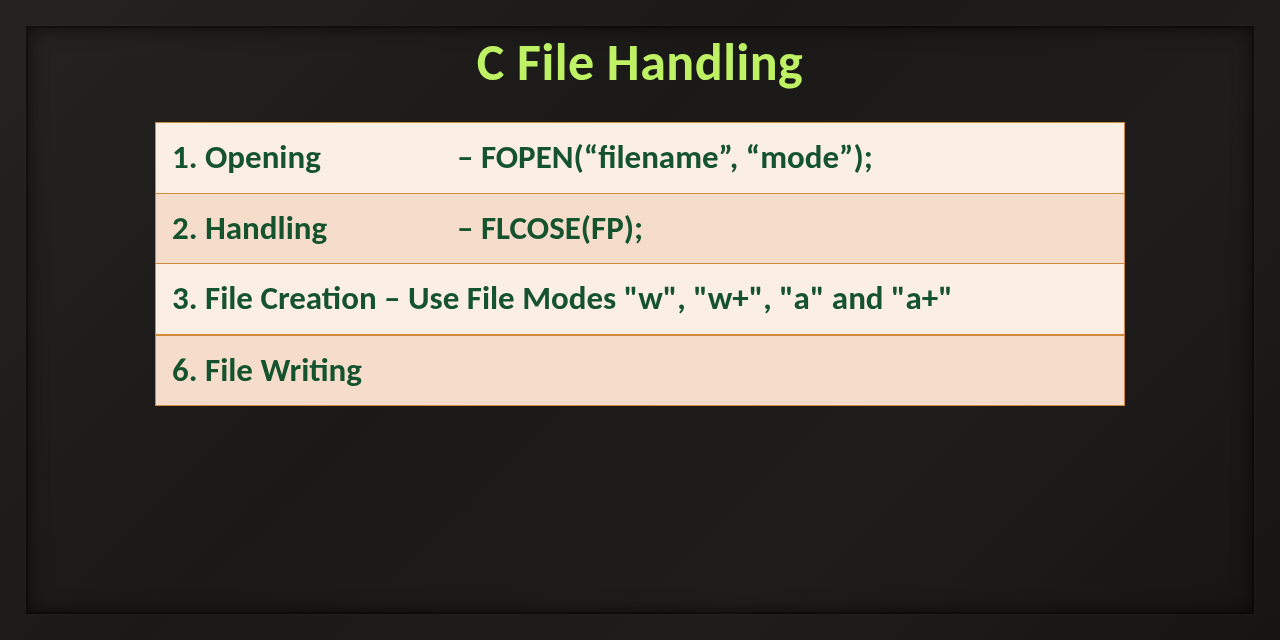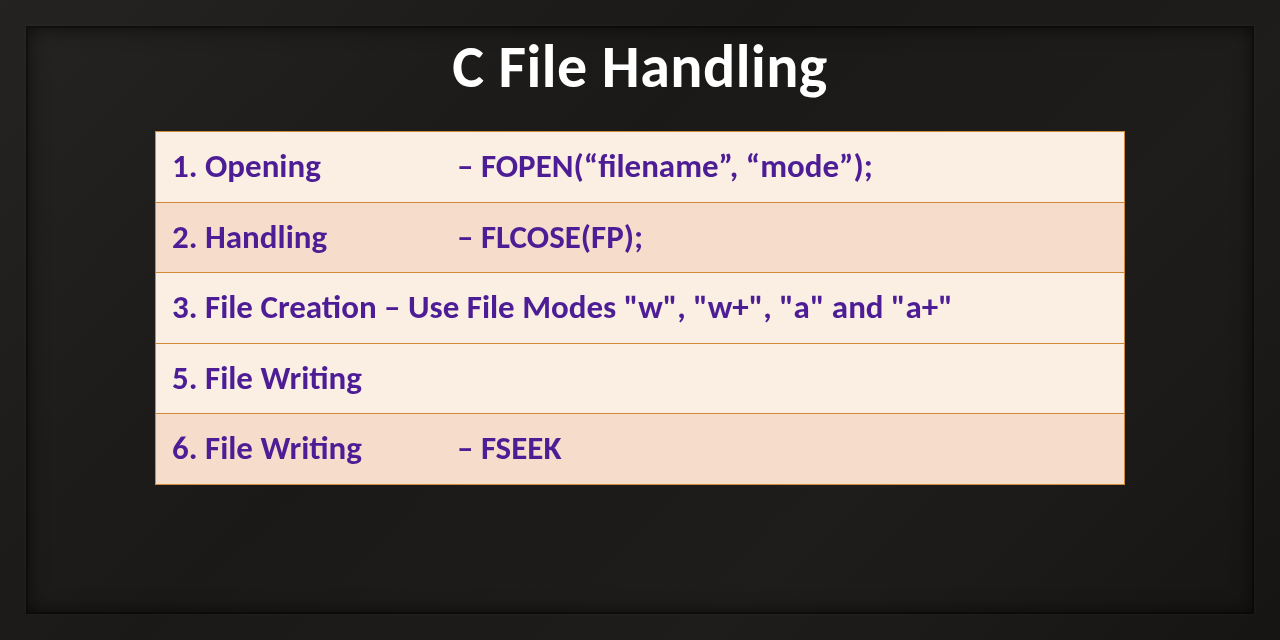--- a/index.html
+++ b/index.html
@@ -25,34 +25,34 @@
     }
     .slide {
       width: 100%;
       height: 100%;
       display: flex;
       flex-direction: column;
       align-items: center;
       padding-top: 30px;
     }
     .title {
-      color: #ffffff;
-      font-size: 60px;
+      color: #bef264;
+      font-size: 52px;
       font-weight: 700;
       letter-spacing: 0.5px;
       margin-bottom: 28px;
     }
     .table {
       width: 970px;
       border: 1px solid #d08a3a;
     }
     .row {
       display: flex;
       border-top: 1px solid #d08a3a;
-      color: #4c1d95;
+      color: #14532d;
       font-size: 33px;
       font-weight: 700;
       line-height: 1.5;
     }
     .row:first-child { border-top: none; }
     .row.light { background: #fbeee3; }
     .row.dark  { background: #f6ddcb; }
     .cell-left {
       flex: 0 0 265px;
       padding: 10px 6px 10px 16px;
@@ -91,28 +91,23 @@
       </div>
       <div class="cell-right">– FLCOSE(FP);</div>
     </div>
 
     <div class="row light merged">
       <div class="cell-full">3. File Creation – Use File Modes "w", "w+", "a" and "a+"</div>
     </div>
 
 
     <div class="row light">
-      <div class="cell-left">
-        <span>5.</span>
-        <span>File Writing</span>
-      </div>
     </div>
 
     <div class="row dark">
       <div class="cell-left">
         <span>6.</span>
         <span>File Writing</span>
       </div>
-      <div class="cell-right">– FSEEK</div>
     </div>
 
   </div>
 </div>
 
 </body></html>

